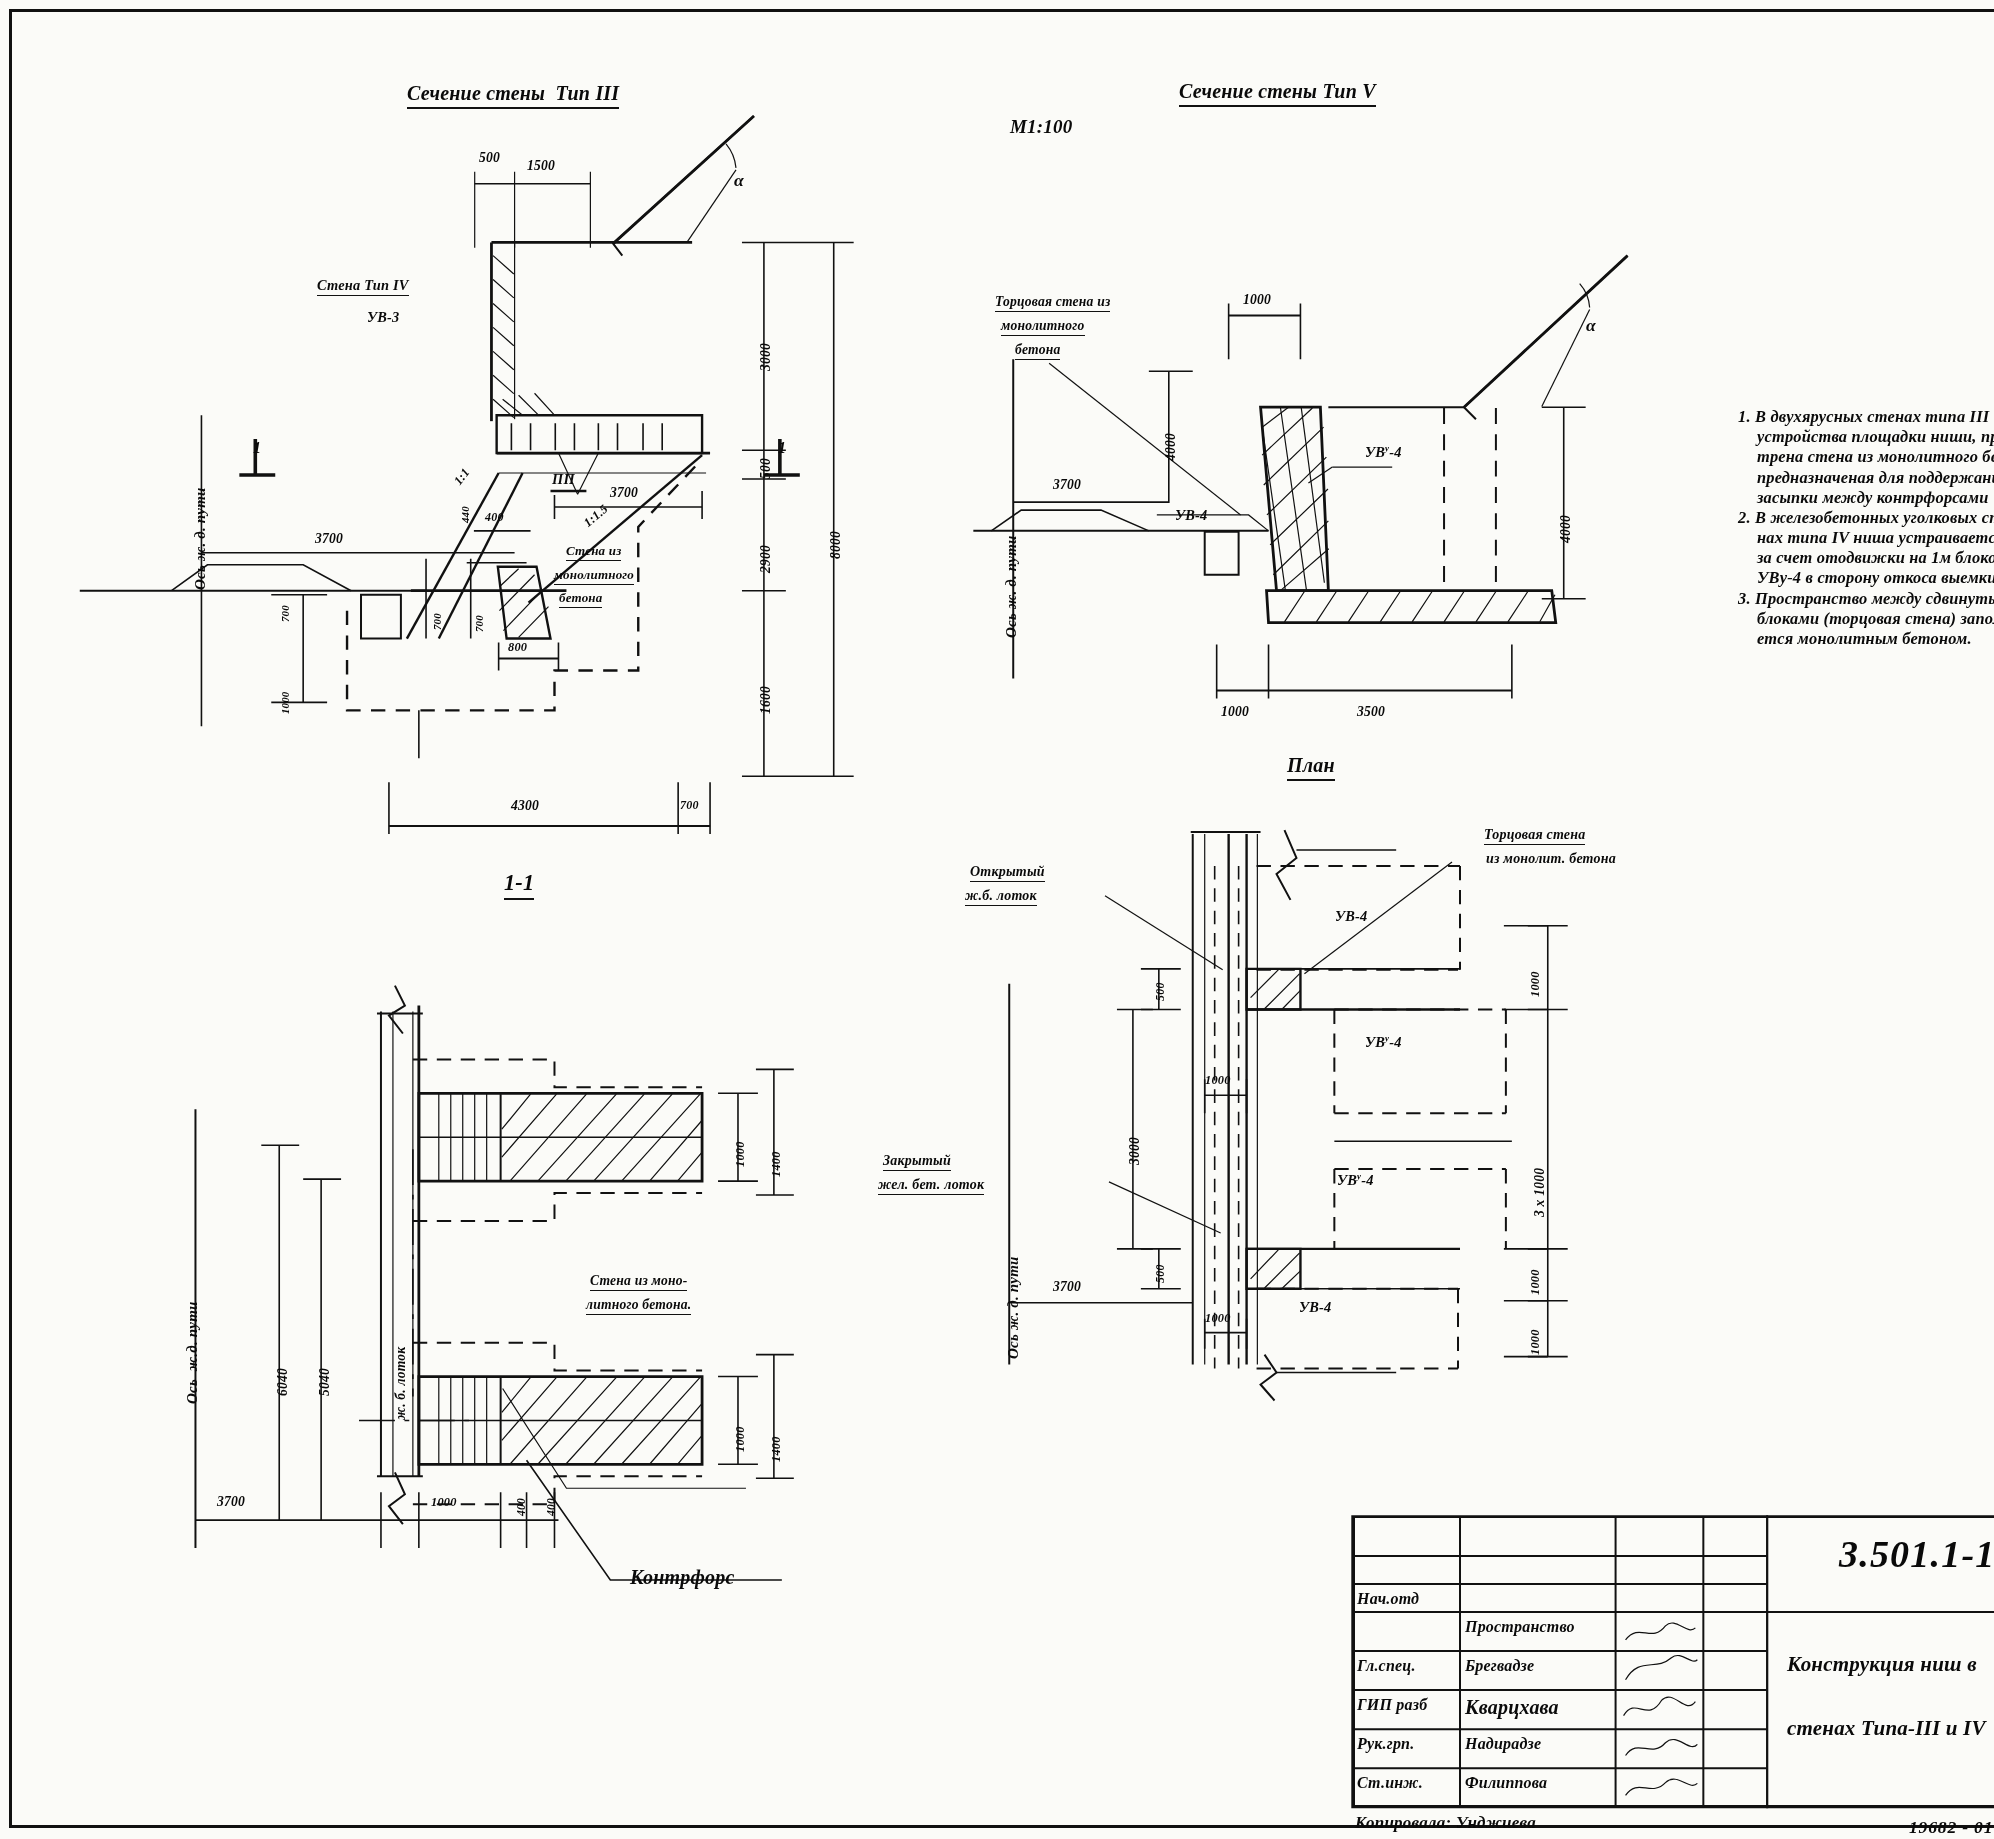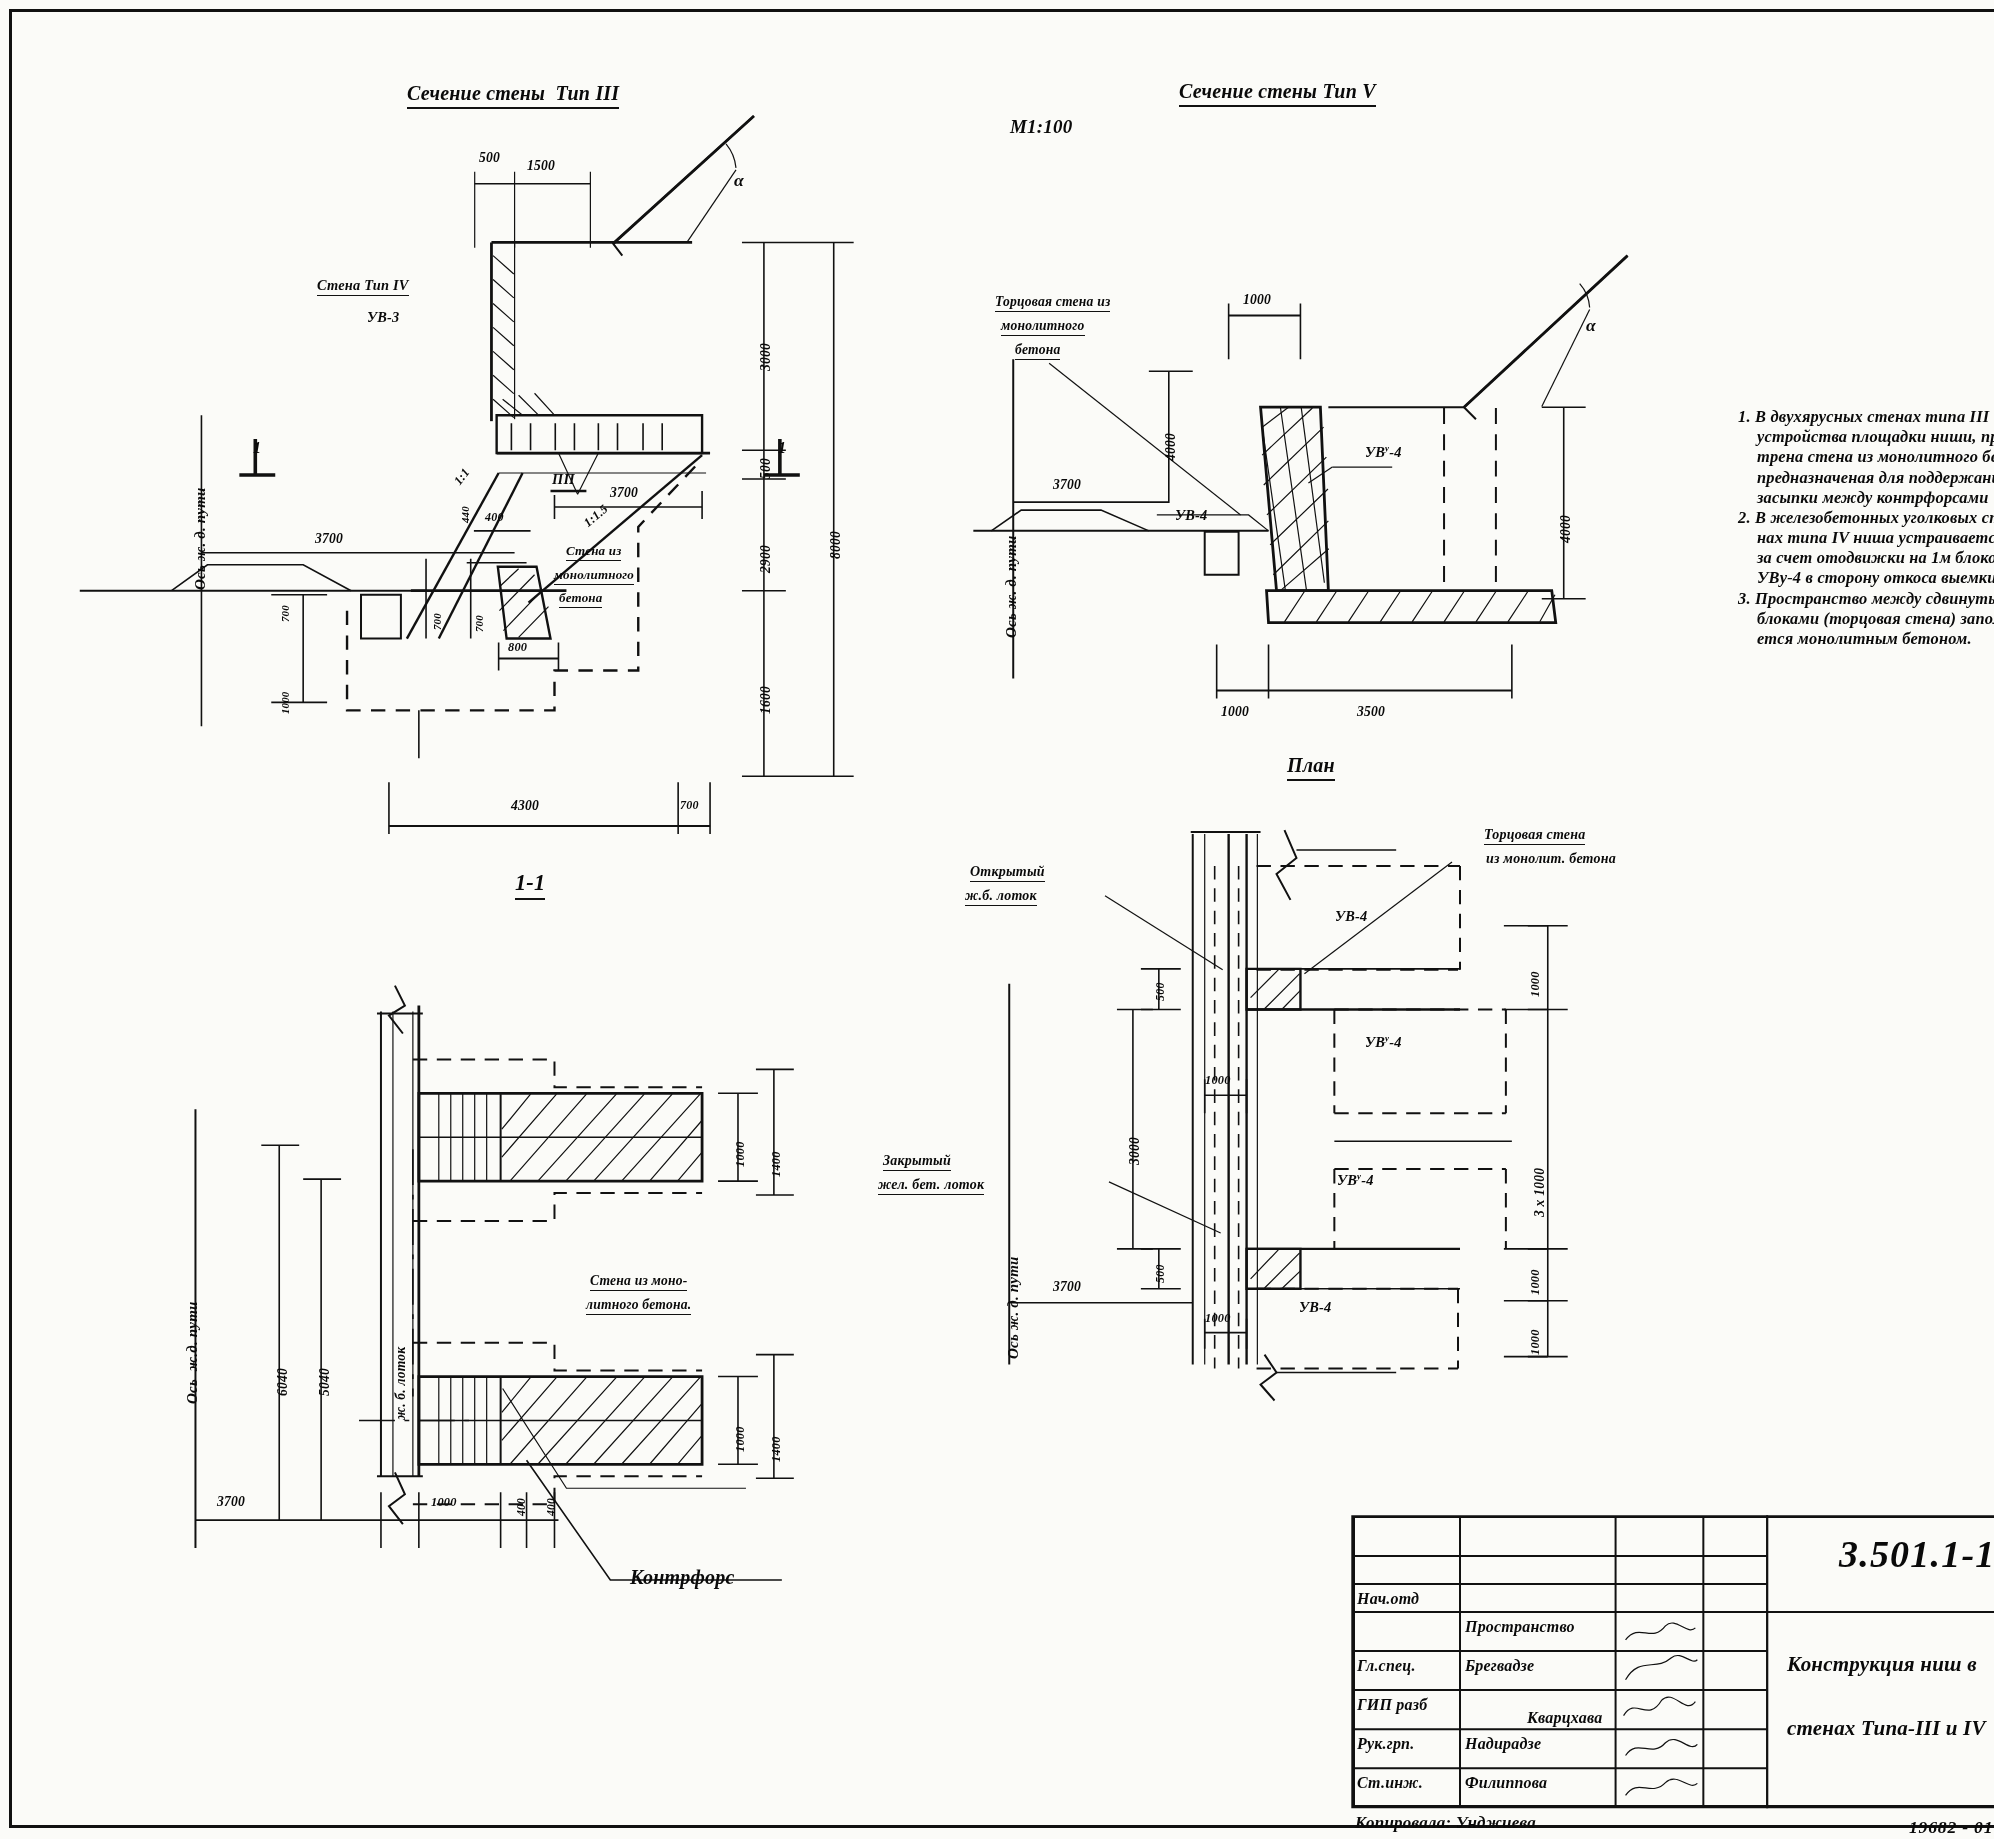--- a/index.html
+++ b/index.html
@@ -309,21 +309,21 @@
   <div class="t dim rot90" style="left:1153px;top:1283px;font-size:12px;">500</div>
   <div class="t dim" style="left:1205px;top:1073px;font-size:12.4px;">1000</div>
   <div class="t dim" style="left:1205px;top:1311px;font-size:12.4px;">1000</div>
   <div class="t dim" style="left:1053px;top:1279px;">3700</div>
   <div class="t dim rot90" style="left:1005px;top:1359px;font-size:15px;">Ось ж. д. пути</div>
   <div class="t dim rot90" style="left:1528px;top:997px;font-size:12.4px;">1000</div>
   <div class="t dim rot90" style="left:1532px;top:1217px;">3 x 1000</div>
   <div class="t dim rot90" style="left:1528px;top:1295px;font-size:12.4px;">1000</div>
   <div class="t dim rot90" style="left:1528px;top:1355px;font-size:12.4px;">1000</div>
 
-  <div class="t ttl ul" style="left:515px;top:870px;font-size:22.3px;">1-1</div>
+  <div class="t ttl ul" style="left:504px;top:870px;font-size:22.3px;">1-1</div>
 
   <svg width="2559" height="1840" viewBox="0 0 6415 4611">
     <g stroke="#111" fill="none" stroke-width="3">
 
       <path d="M955 2535 L955 3700" stroke-width="5"></path>
       <path d="M985 2535 L985 3700" stroke-width="3"></path>
       <path d="M1035 2535 L1035 3700" stroke-width="3"></path>
       <path d="M1050 2520 L1050 3700" stroke-width="7"></path>
 
       <path d="M945 2540 L1060 2540" stroke-width="5"></path>
@@ -450,21 +450,21 @@
   <div class="t" style="left:1787px;top:1716px;font-size:21px;">стенах Типа-III и IV</div>
 
   <div class="t" style="left:2350px;top:1678px;font-size:18.4px;"></div>
 
   <div id="sig-block">
       <div class="t" style="left: 1357px; top: 1590px; font-size: 16px;">Нач.отд</div>
       <div class="t" style="left: 1465px; top: 1618px; font-size: 16px;">Пространство</div>
       <div class="t" style="left: 1357px; top: 1657px; font-size: 16px;">Гл.спец.</div>
       <div class="t" style="left: 1465px; top: 1657px; font-size: 16px;">Брегвадзе</div>
       <div class="t" style="left: 1357px; top: 1696px; font-size: 16px;">ГИП разб</div>
-      <div class="t" style="left: 1527px; top: 1696px; font-size: 16px; margin-top: 13px;">Кварцхава</div>
+      <div class="t" style="left: 1465px; top: 1696px; font-size: 20px;">Кварцхава</div>
       <div class="t" style="left: 1357px; top: 1735px; font-size: 16px;">Рук.грп.</div>
       <div class="t" style="left: 1465px; top: 1735px; font-size: 16px;">Надирадзе</div>
       <div class="t" style="left: 1357px; top: 1774px; font-size: 16px;">Ст.инж.</div>
       <div class="t" style="left: 1465px; top: 1774px; font-size: 16px;">Филиппова</div>
     </div>
 
   <div class="t" style="left:1355px;top:1813px;font-size:17px;">Копировала: Унджиева</div>
   <div class="t" style="left:1909px;top:1817px;font-size:17.6px;letter-spacing:0.8px;">19682 - 01   117</div>
 
 </div>

